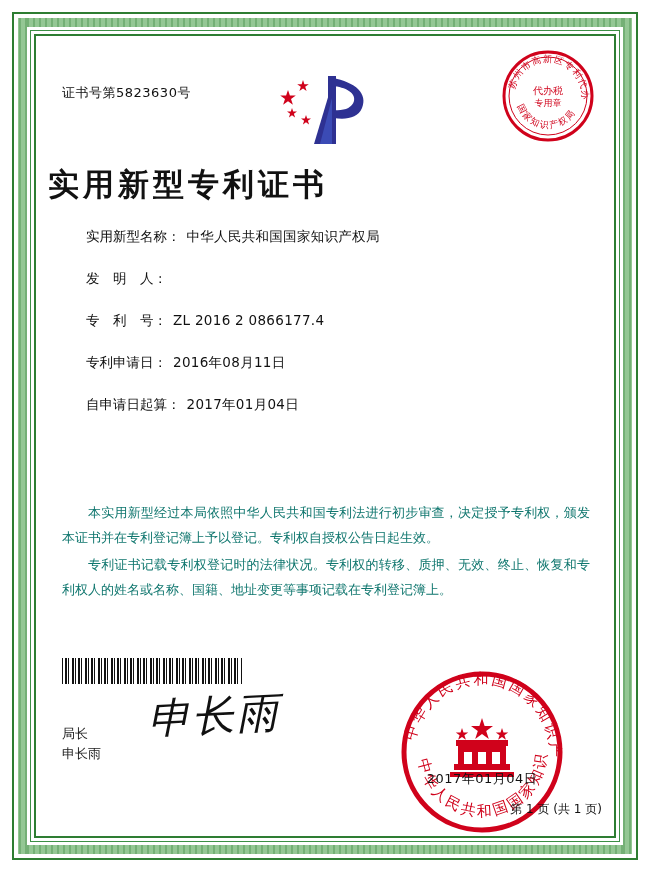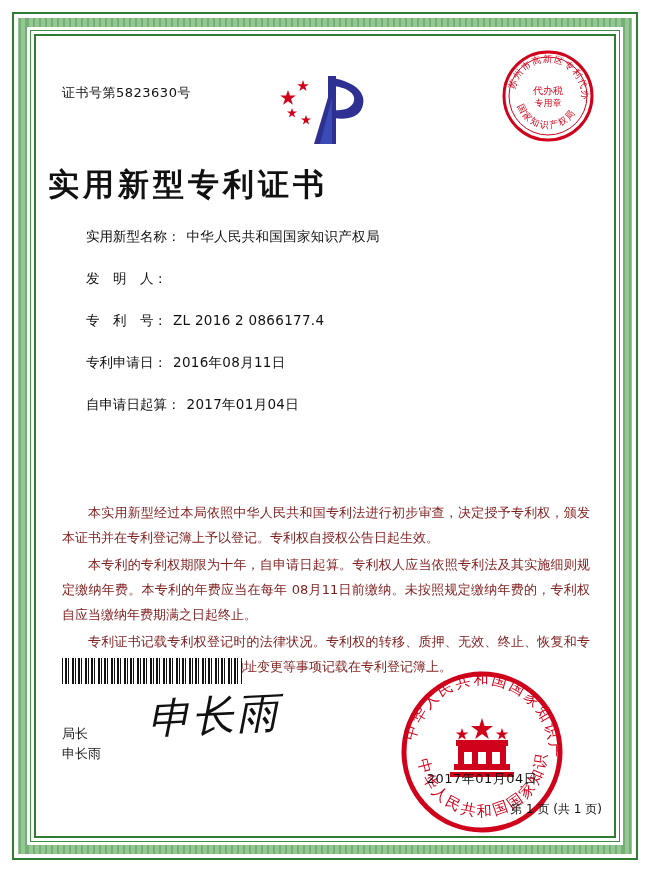--- a/index.html
+++ b/index.html
@@ -136,21 +136,21 @@
     letter-spacing: .3px;
   }
 
   .paragraphs {
     position: absolute;
     top: 452px;
     left: 14px;
     right: 12px;
     font-size: 13px;
     line-height: 25px;
-    color: #7f1d1d;
+    color: #0f766e;
     text-align: justify;
   }
   .paragraphs p {
     margin: 0 0 2px 0;
     text-indent: 26px;
   }
 
   
   .barcode {
     position: absolute;
@@ -290,21 +290,20 @@
         <span class="field-value">2016年08月11日</span>
       </div>
       <div class="field-row">
         <span class="field-label">自申请日起算：</span>
         <span class="field-value">2017年01月04日</span>
       </div>
     </div>
 
     <div class="paragraphs">
       <p>本实用新型经过本局依照中华人民共和国专利法进行初步审查，决定授予专利权，颁发本证书并在专利登记簿上予以登记。专利权自授权公告日起生效。</p>
-      <p>本专利的专利权期限为十年，自申请日起算。专利权人应当依照专利法及其实施细则规定缴纳年费。本专利的年费应当在每年 08月11日前缴纳。未按照规定缴纳年费的，专利权自应当缴纳年费期满之日起终止。</p>
       <p>专利证书记载专利权登记时的法律状况。专利权的转移、质押、无效、终止、恢复和专利权人的姓名或名称、国籍、地址变更等事项记载在专利登记簿上。</p>
     </div>
 
     <div class="barcode"></div>
 
     <div class="sig-block">
       <div>局长</div>
       <div>申长雨</div>
     </div>
 

